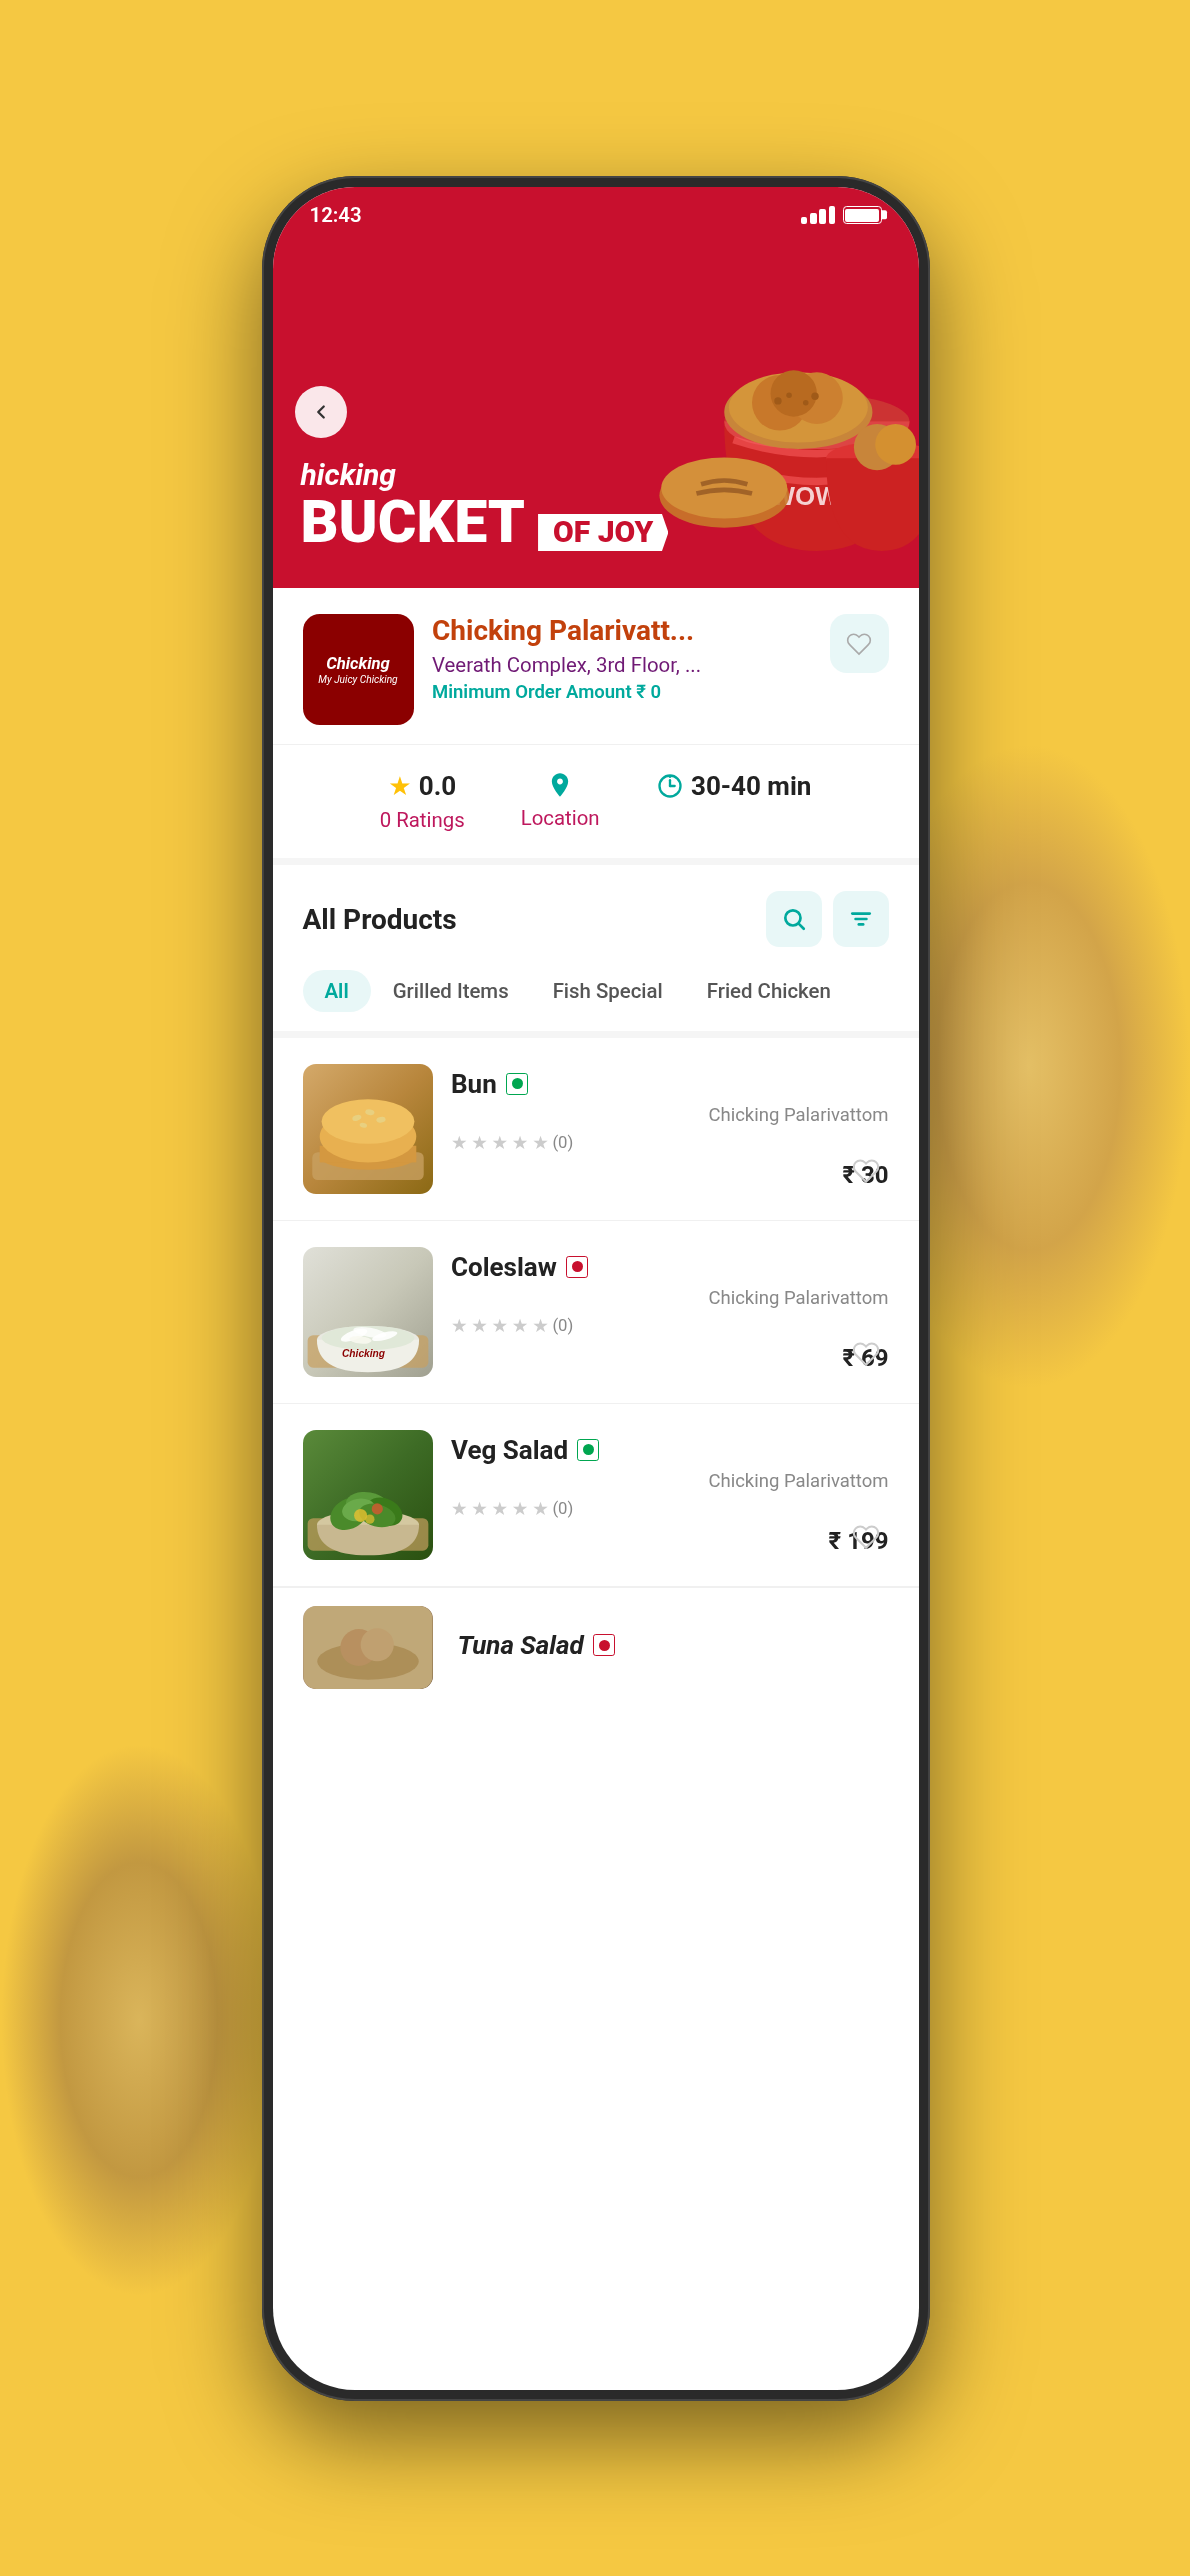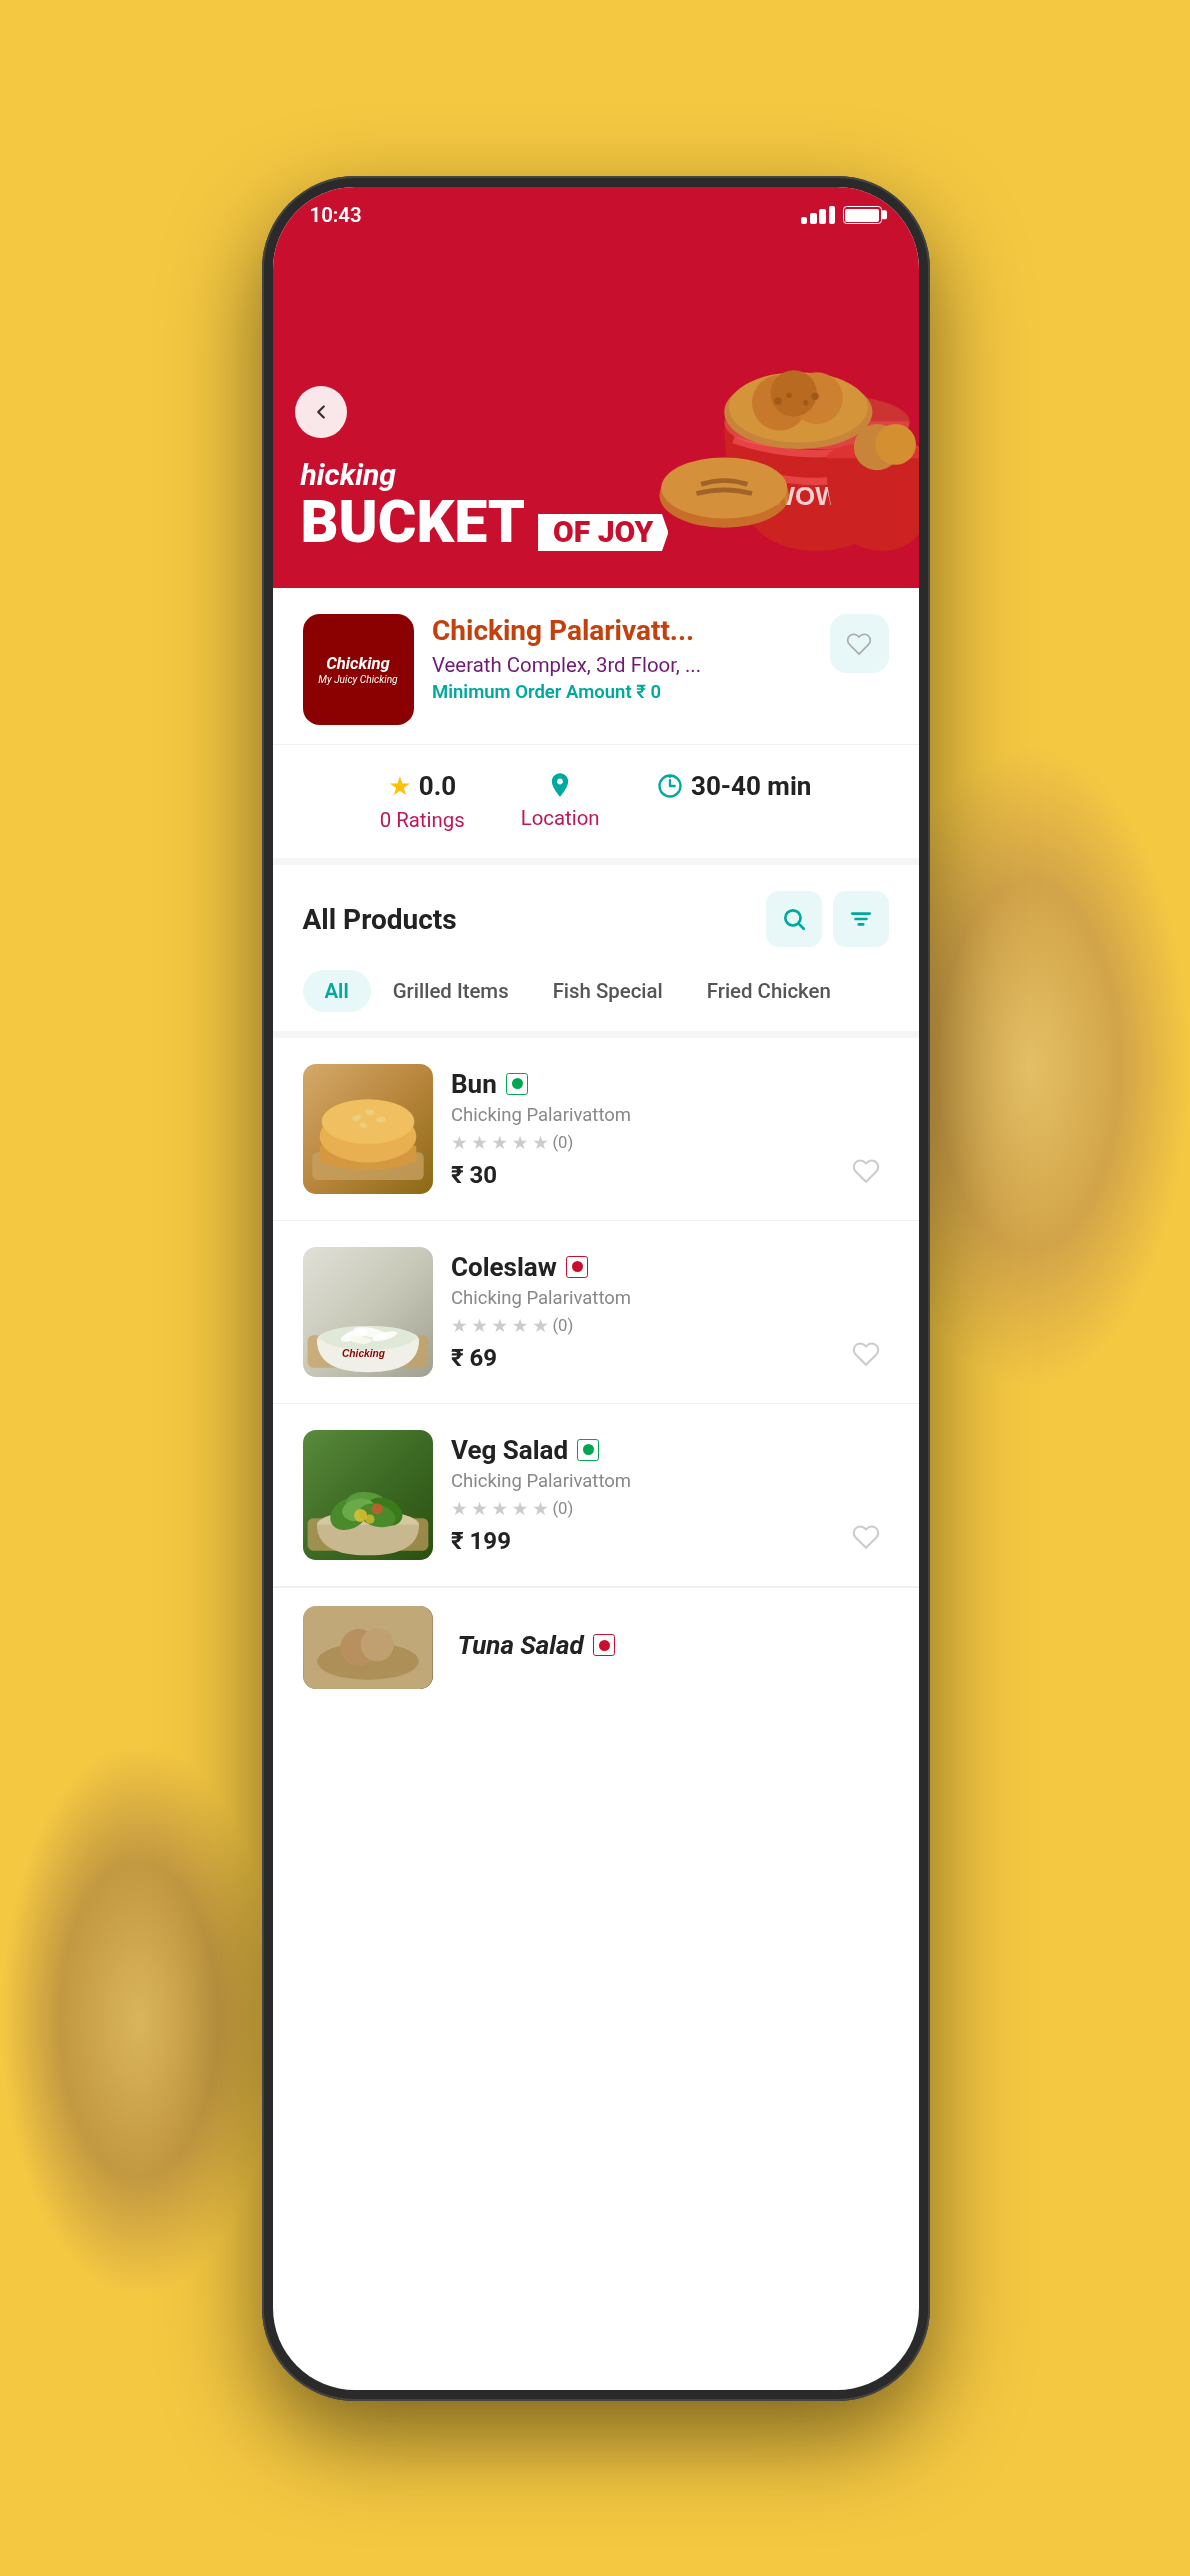--- a/index.html
+++ b/index.html
@@ -365,20 +365,21 @@
 
     .product-image-tuna {
       background: linear-gradient(135deg, #c0a88a 0%, #9a7855 50%, #6a5030 100%);
       display: flex;
       align-items: center;
       justify-content: center;
     }
 
     .product-details {
       flex: 1;
+      text-align: right;
     }
 
     .product-name-row {
       display: flex;
       align-items: center;
       gap: 9.3px;
       margin-bottom: 5.6px;
     }
 
     .product-name {
@@ -474,21 +475,21 @@
 </head>
 <body>
 
 <div class="bg-food-left"></div>
 <div class="bg-food-right"></div>
 
 <div class="phone-wrapper">
   <div class="phone-screen">
 
     <div class="status-bar">
-      <span class="status-time">10:43</span>
+      <span class="status-time">12:43</span>
       <div class="status-icons">
         <div class="signal-bars">
           <div class="signal-bar" style="height:7.4px;"></div>
           <div class="signal-bar" style="height:11px;"></div>
           <div class="signal-bar" style="height:15px;"></div>
           <div class="signal-bar" style="height:18.5px;"></div>
         </div>
         <div class="battery-icon">
           <div class="battery-fill"></div>
         </div>

